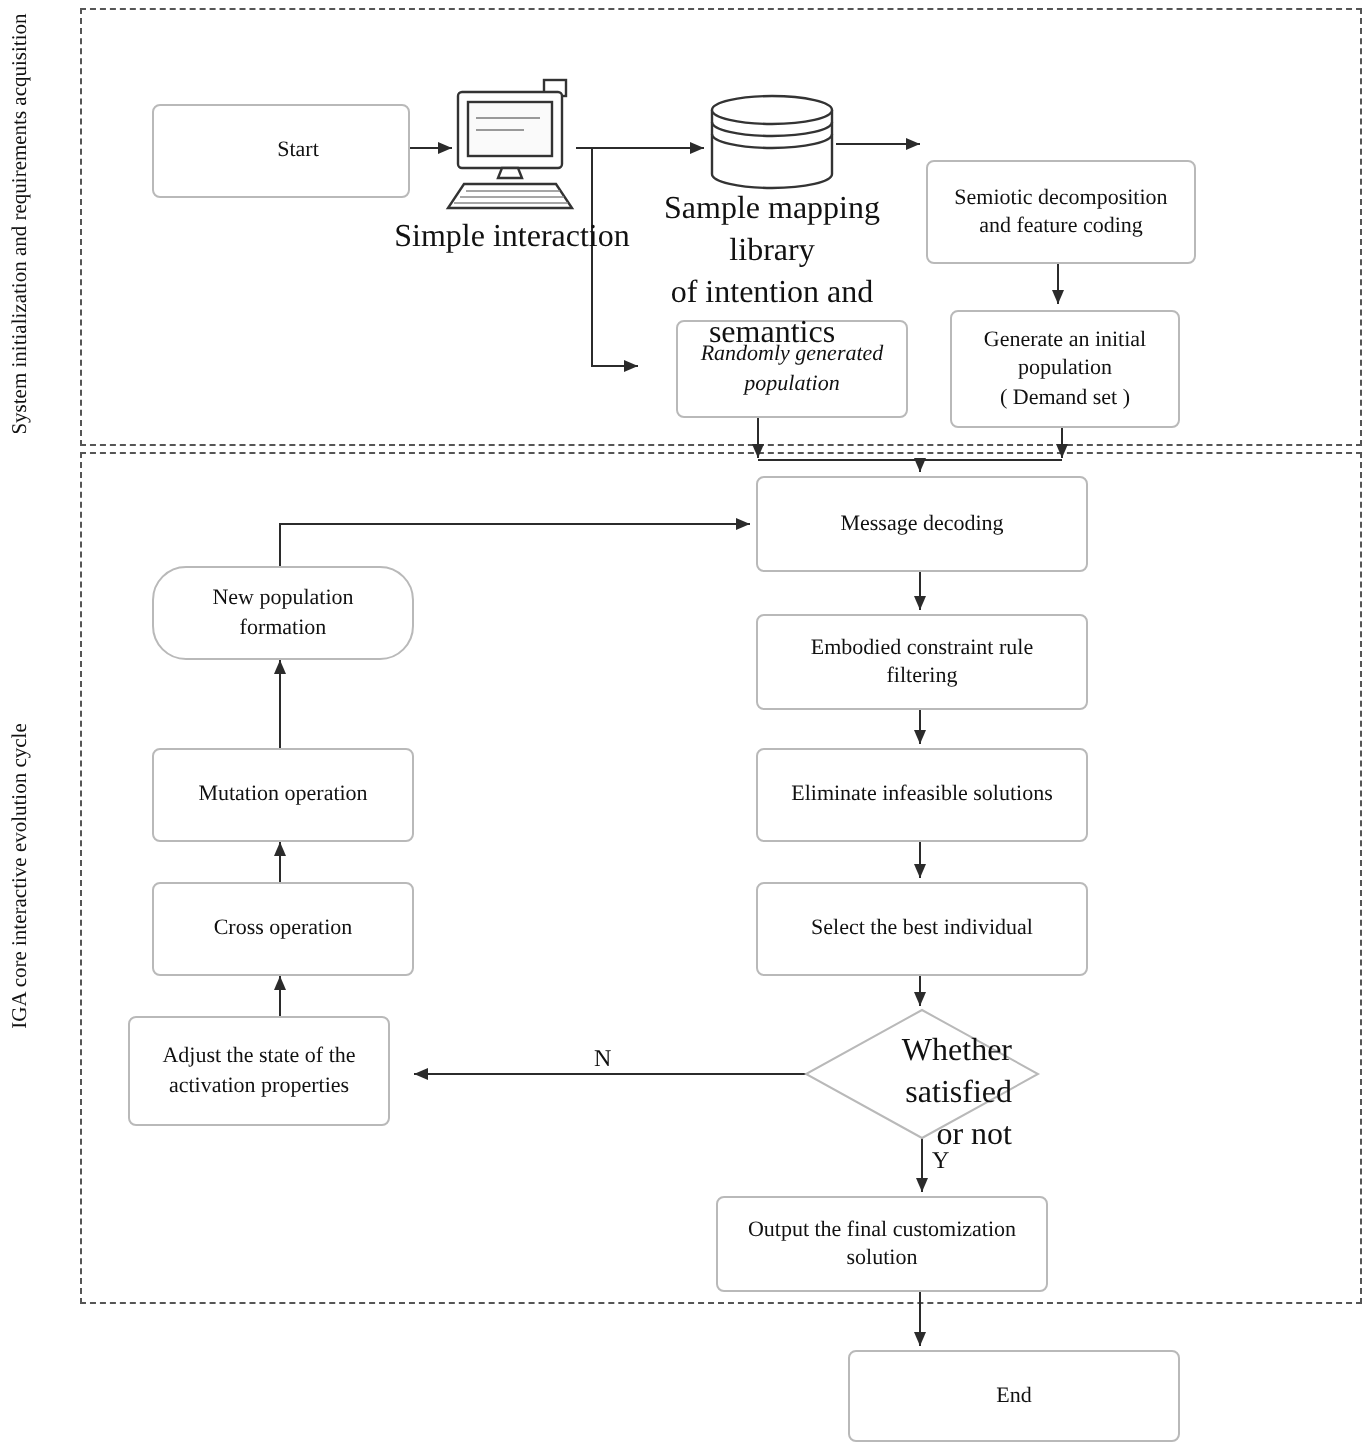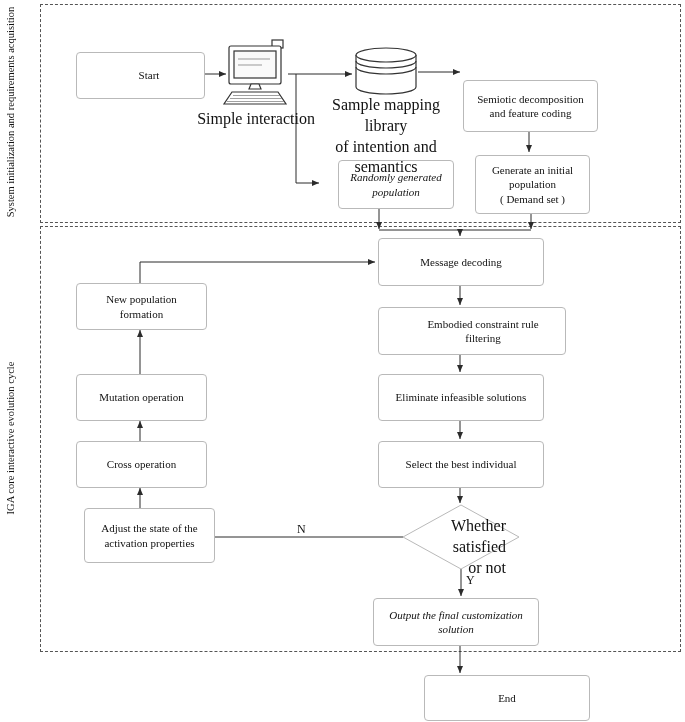--- a/index.html
+++ b/index.html
@@ -115,57 +115,57 @@
   <div class="box" style="left:475px; top:155px; width:113px; height:57px;">
     <span class="label">Generate an initial
 population
 ( Demand set )</span>
   </div>
 
   <div class="box" style="left:378px; top:238px; width:164px; height:46px;justify-content:center;">
     <span class="label">Message decoding</span>
   </div>
 
-  <div class="box" style="left:378px; top:307px; width:164px; height:46px;padding-left:22px;">
+  <div class="box" style="left:378px; top:307px; width:164px; height:46px;">
     <span class="label">Embodied constraint rule
 filtering</span>
   </div>
 
   <div class="box" style="left:378px; top:374px; width:164px; height:45px;">
     <span class="label">Eliminate infeasible solutions</span>
   </div>
 
   <div class="box" style="left:378px; top:441px; width:164px; height:45px;">
     <span class="label">Select the best individual</span>
   </div>
 
   <div class="float-label" style="left:416px; top:516px; width:90px;text-align:right;">Whether
 satisfied
 or not</div>
 
-  <div class="box" style="left:373px; top:598px; width:164px; height:46px;font-style:italic;">
+  <div class="box" style="left:358px; top:598px; width:164px; height:46px;">
     <span class="label">Output the final customization
 solution</span>
   </div>
 
   <div class="box" style="left:378px; top:675px; width:164px; height:44px;margin-left:46px;">
     <span class="label">End</span>
   </div>
 
-  <div class="box" style="left:76px; top:283px; width:129px; height:45px;">
+  <div class="box" style="left:76px; top:283px; width:129px; height:45px;border-radius:17px;">
     <span class="label">New population
 formation</span>
   </div>
 
   <div class="box" style="left:76px; top:374px; width:129px; height:45px;">
     <span class="label">Mutation operation</span>
   </div>
 
   <div class="box" style="left:76px; top:441px; width:129px; height:45px;">
     <span class="label">Cross operation</span>
   </div>
 
-  <div class="box" style="left:84px; top:508px; width:129px; height:53px;">
+  <div class="box" style="left:64px; top:508px; width:129px; height:53px;">
     <span class="label">Adjust the state of the
 activation properties</span>
   </div>
 
 </div>
 
 </body></html>

